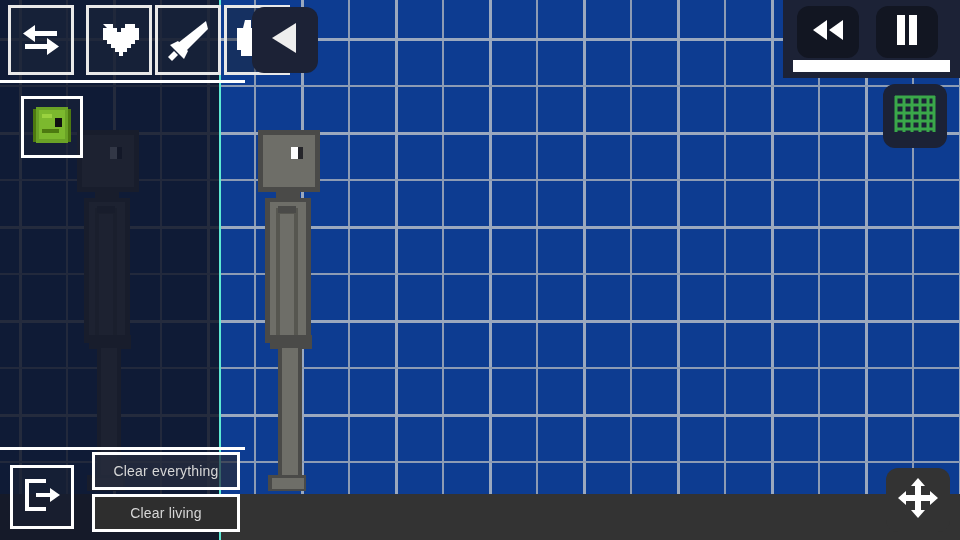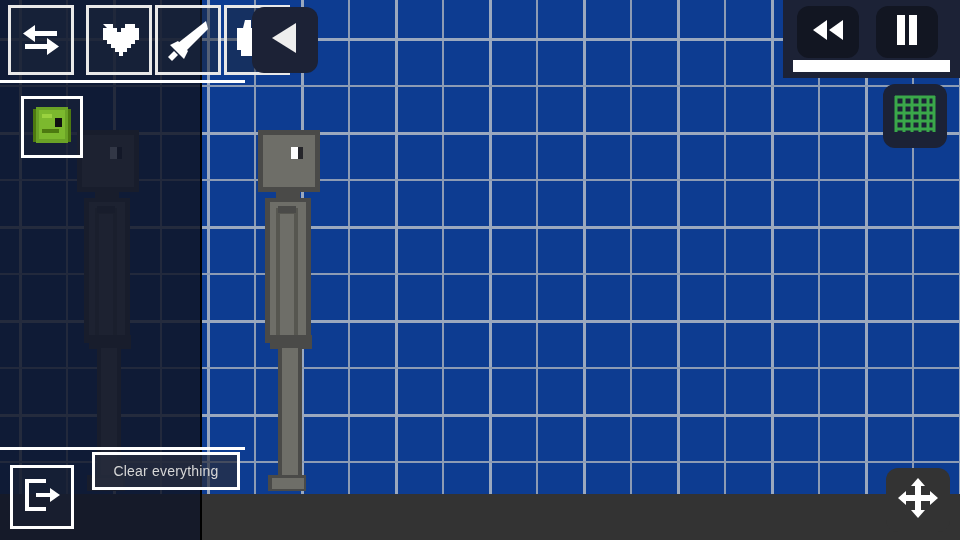--- a/index.html
+++ b/index.html
@@ -20,23 +20,23 @@
   .grid-v.major{width:3px;background:#9aa8be;}
   .grid-h.major{height:3px;background:#9aa8be;}
   #ground{position:absolute;left:0;top:494px;width:960px;height:46px;background:#333333;}
 
   
   .doll{position:absolute;}
   .px{position:absolute;}
 
   
   #left-panel{
-    position:absolute;left:0;top:0;width:202px;height:540px;
+    position:absolute;left:0;top:0;width:221px;height:540px;
     background:rgba(16,22,40,0.86);
-    border-right:2px solid #000000;
+    border-right:2px solid #5eead4;
     box-sizing:border-box;
   }
   #panel-divider-top{position:absolute;left:0;top:80px;width:245px;height:3px;background:#ffffff;}
   #panel-divider-bottom{position:absolute;left:0;top:447px;width:245px;height:3px;background:#ffffff;}
 
   .tool-slot{
     position:absolute;top:5px;width:66px;height:70px;
     border:3px solid #e8e8e8;box-sizing:border-box;
     background:rgba(30,38,58,0.55);
     display:flex;align-items:center;justify-content:center;
@@ -234,20 +234,21 @@
         <svg width="40" height="34" viewBox="0 0 40 34">
           <path fill="none" stroke="#ffffff" stroke-width="4" d="M24 3 H5 V31 H24"></path>
           <rect x="14" y="15" width="18" height="4" fill="#ffffff"></rect>
           <path fill="#ffffff" d="M28 10 L38 17 L28 24 Z"></path>
         </svg>
       </span>
     </div>
 
     <div id="clear-menu">
       <div class="clear-btn translucent">Clear everything</div>
+      <div class="clear-btn solid">Clear living</div>
     </div>
   </div>
 
   <div id="playback-panel">
     <div class="pb-btn" style="left:14px;">
       <span>
         <svg width="34" height="24" viewBox="0 0 34 24">
           <path fill="#ffffff" d="M16 2 L16 22 L2 12 Z"></path>
           <path fill="#ffffff" d="M32 2 L32 22 L18 12 Z"></path>
         </svg>

